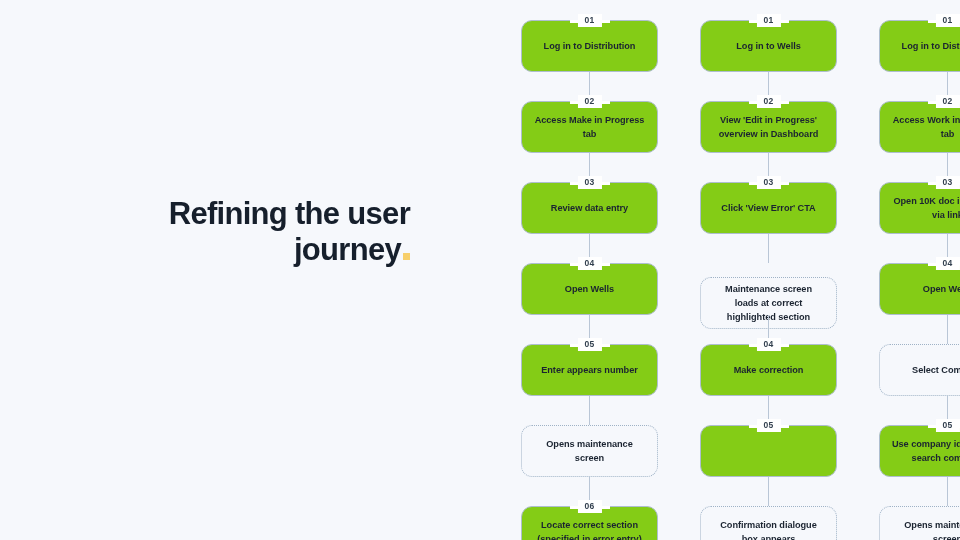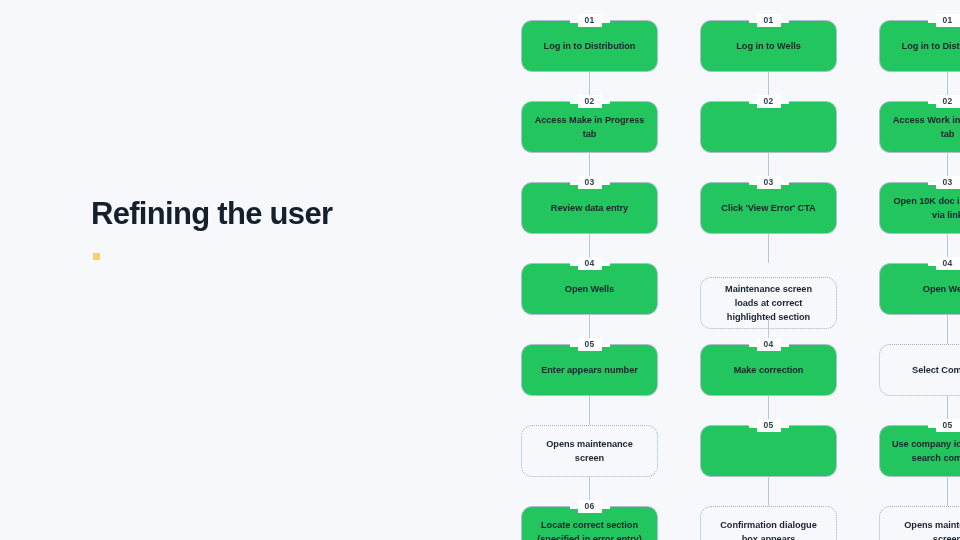--- a/index.html
+++ b/index.html
@@ -13,23 +13,24 @@
     overflow: hidden;
     background: #f6f8fc;
     font-family: "Liberation Sans", sans-serif;
     color: #1b2431;
     position: relative;
   }
 
   
   .intro {
     position: absolute;
-    left: 91px;
+    left: 80px;
     top: 196px;
     width: 330px;
+    text-align: right;
   }
   .intro-heading {
     font-size: 31px;
     line-height: 1.16;
     font-weight: 700;
     letter-spacing: -0.7px;
     color: #161f2c;
     margin: 0;
   }
   .intro-heading .accent-dot {
@@ -88,21 +89,21 @@
     width: 137px;
     height: 52px;
     border-radius: 11px;
     display: flex;
     align-items: center;
     justify-content: center;
     text-align: center;
     padding: 0 11px;
   }
   .node-step {
-    background: #22c55e;
+    background: #84cc16;
     border: 1px solid #aebecf;
   }
   
   .node-step .num-mask {
     position: absolute;
     top: -1px;
     left: 50%;
     transform: translateX(-50%);
     height: 3px;
     width: 40px;
@@ -135,21 +136,21 @@
     color: #1b2431;
     letter-spacing: -0.05px;
   }
 </style>
 </head>
 <body>
 
 <div class="intro">
   <h1 class="intro-heading">
     <span>Refining the user</span><br>
-    <span class="accent-dot"></span>
+    <span>journey</span><span class="accent-dot"></span>
   </h1>
 </div>
 
 <div class="flow-area">
     <div class="flow-column" data-col="0">
       <div class="node-slot" style="top: 20px;">
         <div class="node node-step">
           <div class="num-mask"></div>
           <div class="node-num">01</div>
           <div class="node-label">Log in to Distribution</div>
@@ -208,20 +209,21 @@
           <div class="num-mask"></div>
           <div class="node-num">01</div>
           <div class="node-label">Log in to Wells</div>
         </div>
       </div>
       <div class="connector" style="top: 72px; height: 29px;"></div>
       <div class="node-slot" style="top: 101px;">
         <div class="node node-step">
           <div class="num-mask"></div>
           <div class="node-num">02</div>
+          <div class="node-label">View 'Edit in Progress' overview in Dashboard</div>
         </div>
       </div>
       <div class="connector" style="top: 153px; height: 29px;"></div>
       <div class="node-slot" style="top: 182px;">
         <div class="node node-step">
           <div class="num-mask"></div>
           <div class="node-num">03</div>
           <div class="node-label">Click 'View Error' CTA</div>
         </div>
       </div>

